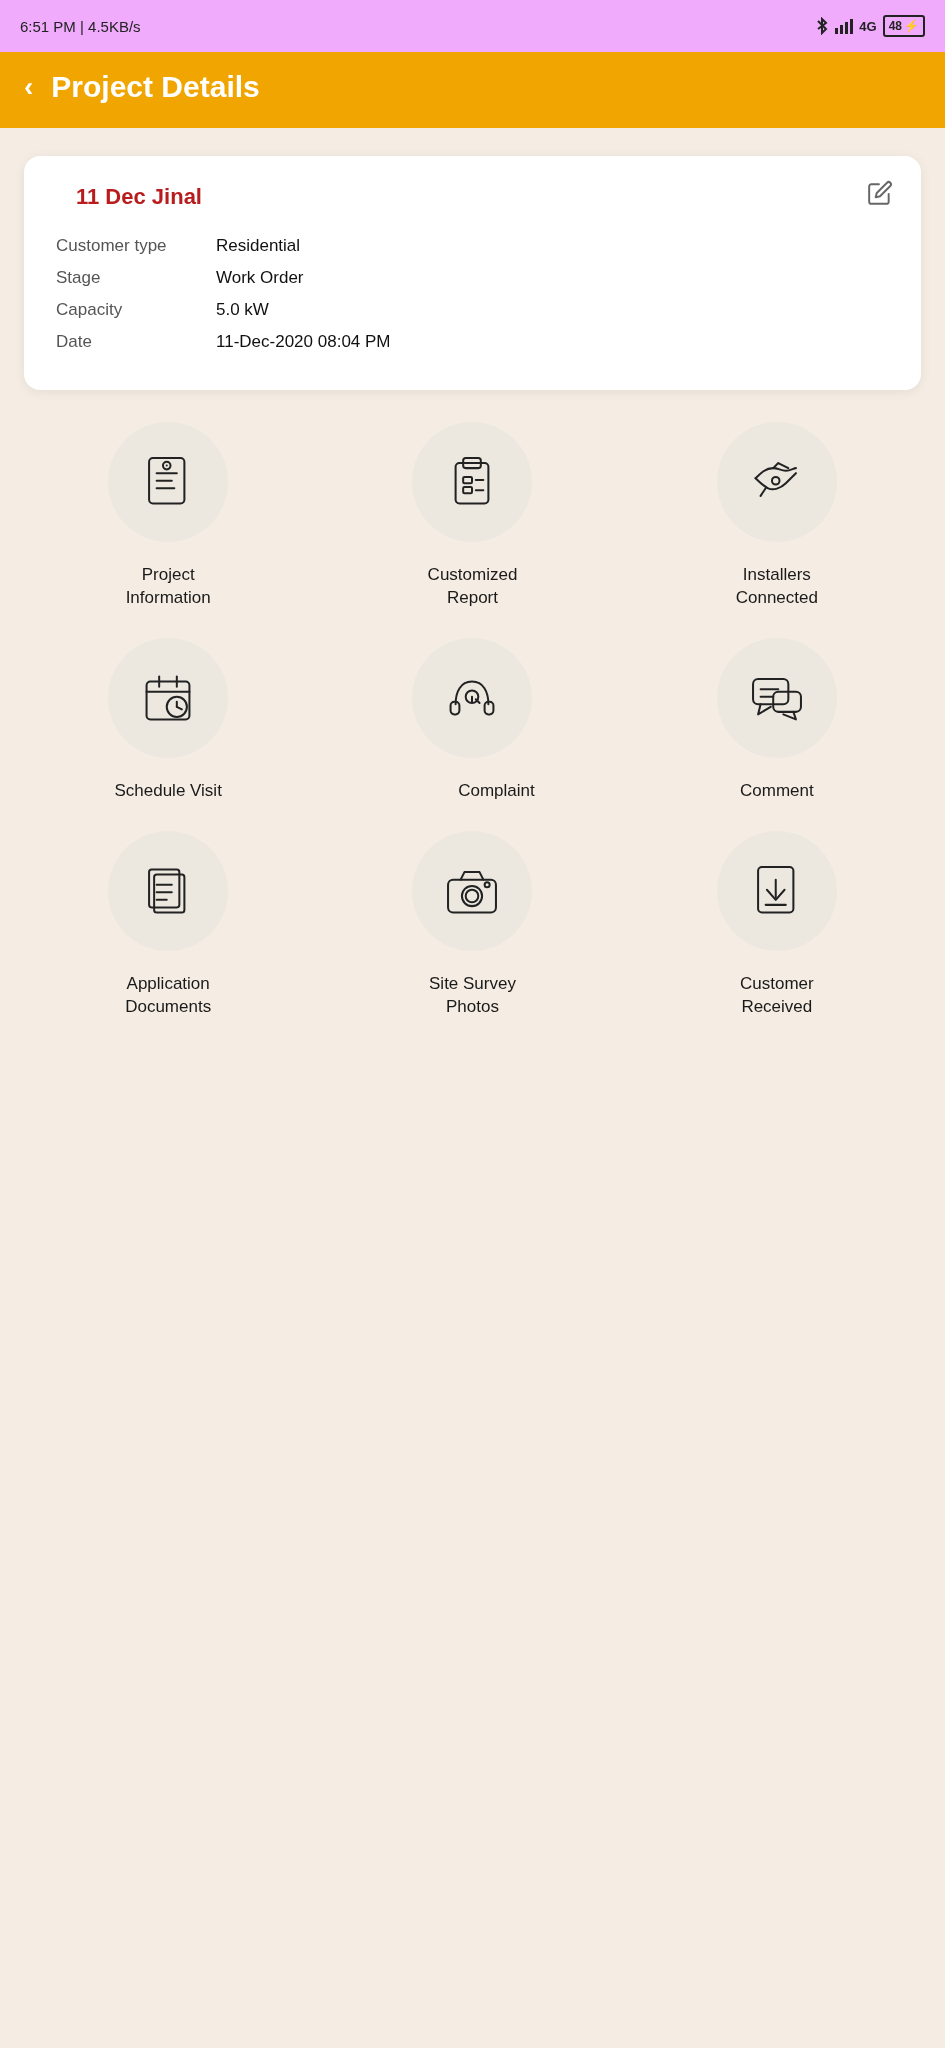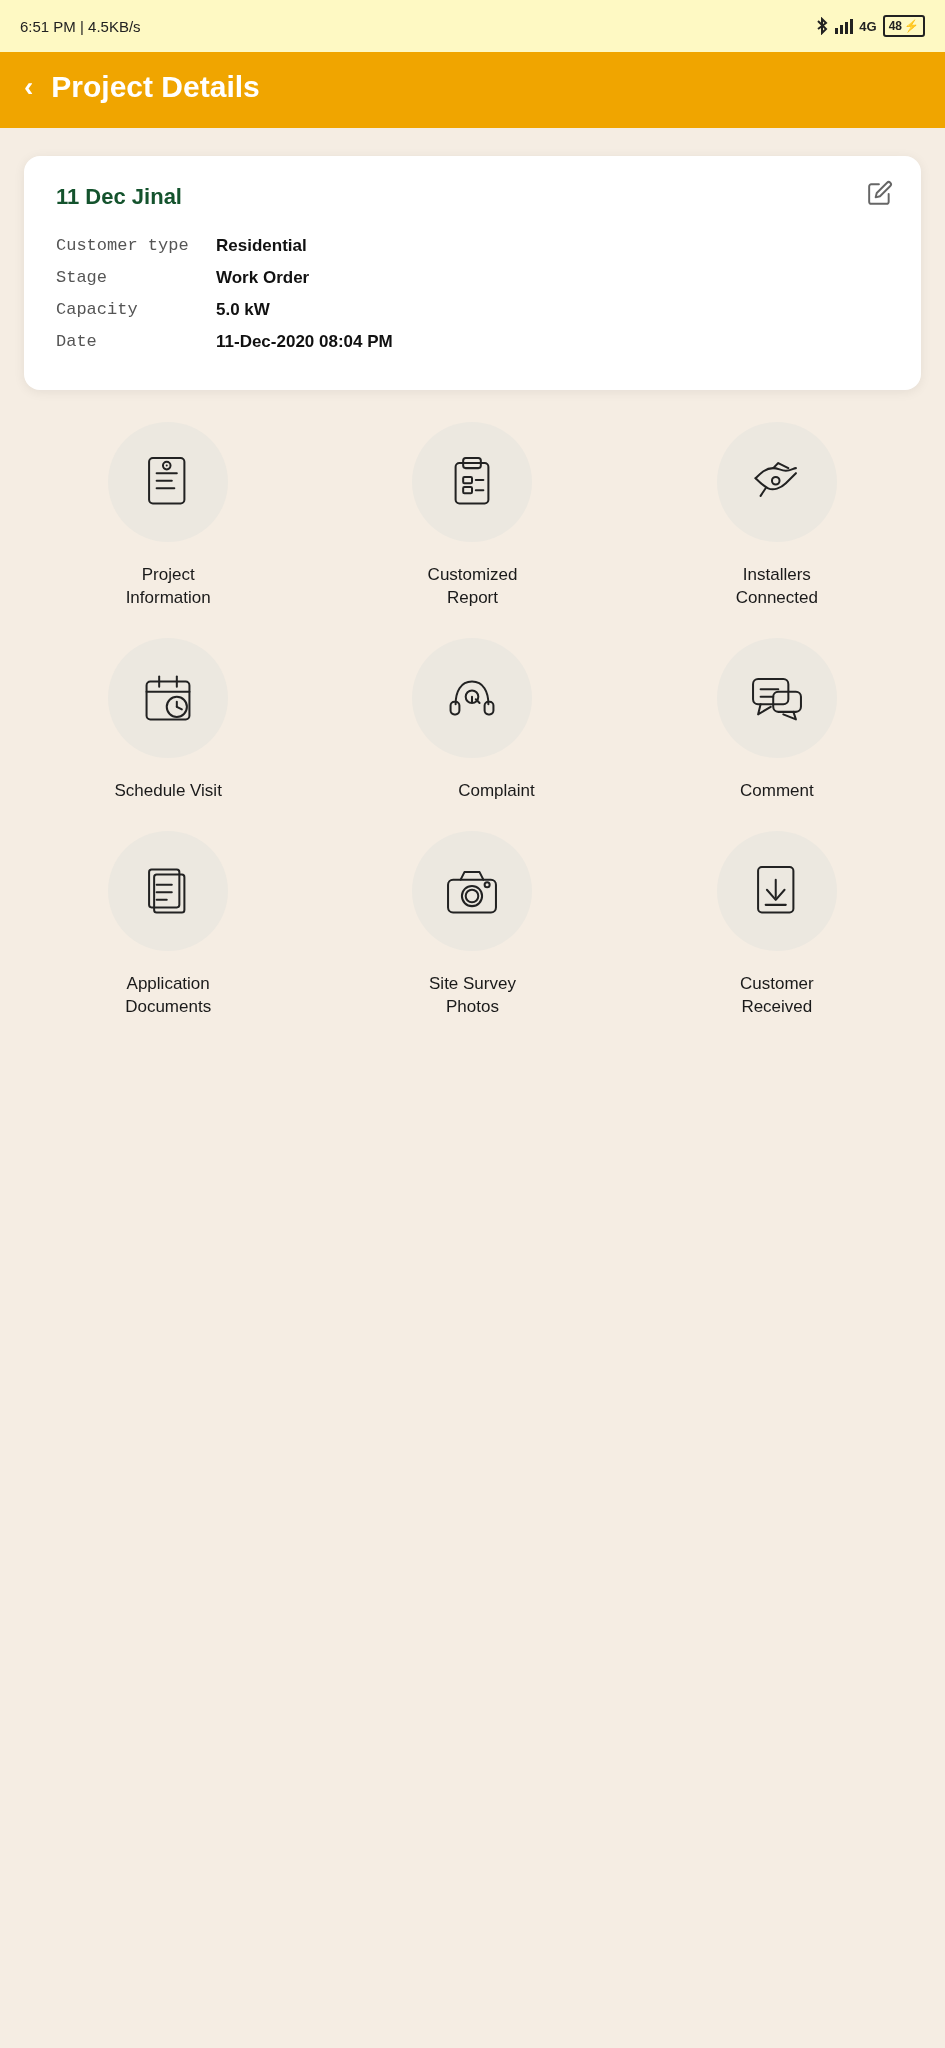--- a/index.html
+++ b/index.html
@@ -7,21 +7,21 @@
     body {
       width: 945px;
       min-height: 2048px;
       font-family: 'Segoe UI', Arial, sans-serif;
       background: #f5ede3;
       overflow-x: hidden;
     }
 
     
     .status-bar {
-      background: #fef9c3;
+      background: #f0abfc;
       display: flex;
       justify-content: space-between;
       align-items: center;
       padding: 10px 20px;
       height: 52px;
     }
     .status-left {
       color: #222;
       font-size: 15px;
       font-weight: 500;
@@ -70,22 +70,23 @@
       background: white;
       border-radius: 16px;
       margin: 28px 24px 0 24px;
       padding: 28px 32px 32px 32px;
       box-shadow: 0 2px 12px rgba(0,0,0,0.07);
       position: relative;
     }
     .card-title {
       font-size: 22px;
       font-weight: 700;
-      color: #14532d;
+      color: #b91c1c;
       margin-bottom: 20px;
+      margin-left: 20px;
     }
     .edit-icon {
       position: absolute;
       top: 24px;
       right: 28px;
       cursor: pointer;
       color: #555;
     }
     .edit-icon svg {
       width: 26px;
@@ -99,24 +100,23 @@
     .info-table tr td {
       padding: 6px 0;
       font-size: 17px;
       color: #1a1a1a;
       vertical-align: top;
     }
     .info-table tr td:first-child {
       color: #555;
       width: 160px;
       font-weight: 400;
-      font-family: Liberation Mono, monospace;
     }
     .info-table tr td:last-child {
-      font-weight: 700;
+      font-weight: 400;
       color: #111;
     }
 
     
     .grid-section {
       padding: 32px 24px 0 24px;
     }
     .icon-grid {
       display: grid;
       grid-template-columns: repeat(3, 1fr);

